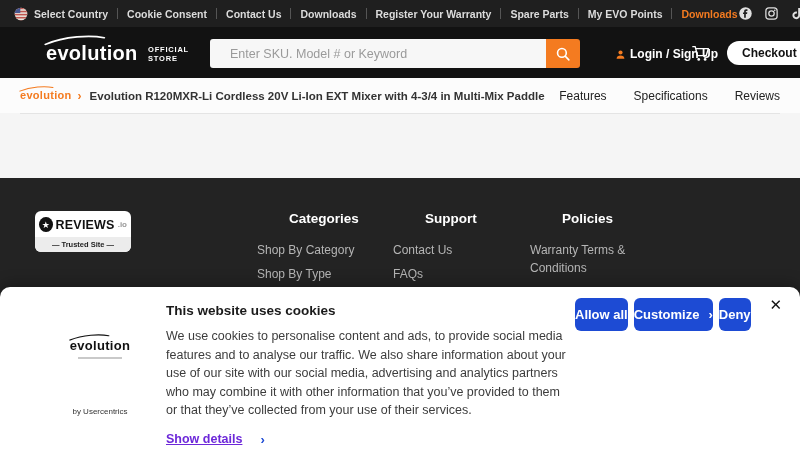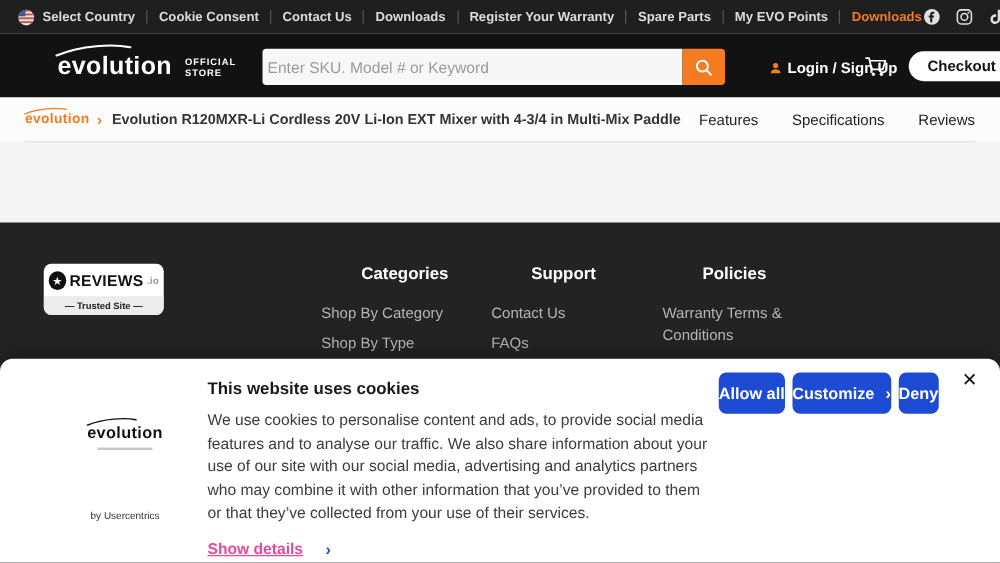--- a/index.html
+++ b/index.html
@@ -18,21 +18,21 @@
   .social svg { width:15px; height:15px; display:block; cursor:pointer; }
 
   
   .header { position:absolute; top:27px; left:0; width:800px; height:51px; background:#121212; }
   .evo-logo { position:relative; display:inline-block; font-weight:bold; letter-spacing:.3px; line-height:1; }
   .evo-logo .swoosh { position:absolute; left:-2%; top:-38%; width:82%; height:55%; }
   .logo-main { position:absolute; left:46px; top:16px; color:#fff; font-size:20px; }
   .official { position:absolute; left:148px; top:18px; color:#fff; font-size:7.5px; font-weight:bold; letter-spacing:.8px; line-height:1.25; }
   .searchwrap { position:absolute; left:210px; top:12px; width:370px; height:29px; display:flex; }
   .searchwrap input { flex:1; border:none; outline:none; background:#f7f7f7; border-radius:3px 0 0 3px;
-                      padding:0 4px; font-size:12.5px; color:#333; font-family:"Liberation Sans", sans-serif; }
+                      padding:0 20px; font-size:12.5px; color:#333; font-family:"Liberation Sans", sans-serif; }
   .searchwrap input::placeholder { color:#9a9a9a; }
   .search-btn { width:34px; background:#f47b20; border:none; border-radius:0 3px 3px 0; cursor:pointer;
                 display:flex; align-items:center; justify-content:center; }
   .login { position:absolute; left:615px; top:20px; display:flex; align-items:center; gap:4px; cursor:pointer; }
   .login span { color:#fff; font-size:12px; font-weight:bold; }
   .cart { position:absolute; left:690px; top:15px; width:22px; height:22px; cursor:pointer; }
   .checkout-btn { position:absolute; left:727px; top:14px; height:24px; padding:0 15px; background:#fff;
                   border:none; border-radius:12px; font-size:12px; font-weight:bold; color:#111; cursor:pointer;
                   font-family:"Liberation Sans", sans-serif; }
 
@@ -72,21 +72,21 @@
   .dlg-logos { position:absolute; left:38px; top:0; width:124px; height:163px; text-align:center; }
   .logo-dialog { color:#111; font-size:13px; margin-top:52px; }
   .logo-tagline { width:44px; height:2px; background:#c9c9c9; margin:3px auto 0; }
   .cookiebot { margin-top:48px; }
   .cookiebot .cb-name { font-size:16px; font-weight:bold; color:#111; letter-spacing:-.3px; }
   .cookiebot .cb-sub { font-size:8px; color:#333; margin-top:1px; }
   .dlg-text { position:absolute; left:166px; top:16px; width:404px; }
   .dlg-title { font-size:13.5px; font-weight:bold; color:#1a1a1a; margin-bottom:9px; }
   .dlg-body { font-size:12.5px; color:#3c3c3c; line-height:1.48; }
   .dlg-details { margin-top:12px; display:flex; align-items:center; }
-  .dlg-details a { color:#ec4899; font-size:12.5px; font-weight:bold; text-decoration:underline; cursor:pointer; }
+  .dlg-details a { color:#6d28d9; font-size:12.5px; font-weight:bold; text-decoration:underline; cursor:pointer; }
   .dlg-details .chev { color:#1d4bd4; font-weight:bold; font-size:13px; margin-left:18px; cursor:pointer; }
   .dlg-buttons { position:absolute; left:575px; top:11px; width:178px; display:flex; gap:6px; }
   .dlg-btn { height:33px; background:#1d4bd4; color:#fff; border:none; border-radius:6px; font-size:13px;
              font-weight:bold; cursor:pointer; display:flex; align-items:center; justify-content:center; gap:9px;
              font-family:"Liberation Sans", sans-serif; }
   .dlg-btn .bchev { font-size:13px; font-weight:bold; }
 </style>
 </head>
 <body>
 

